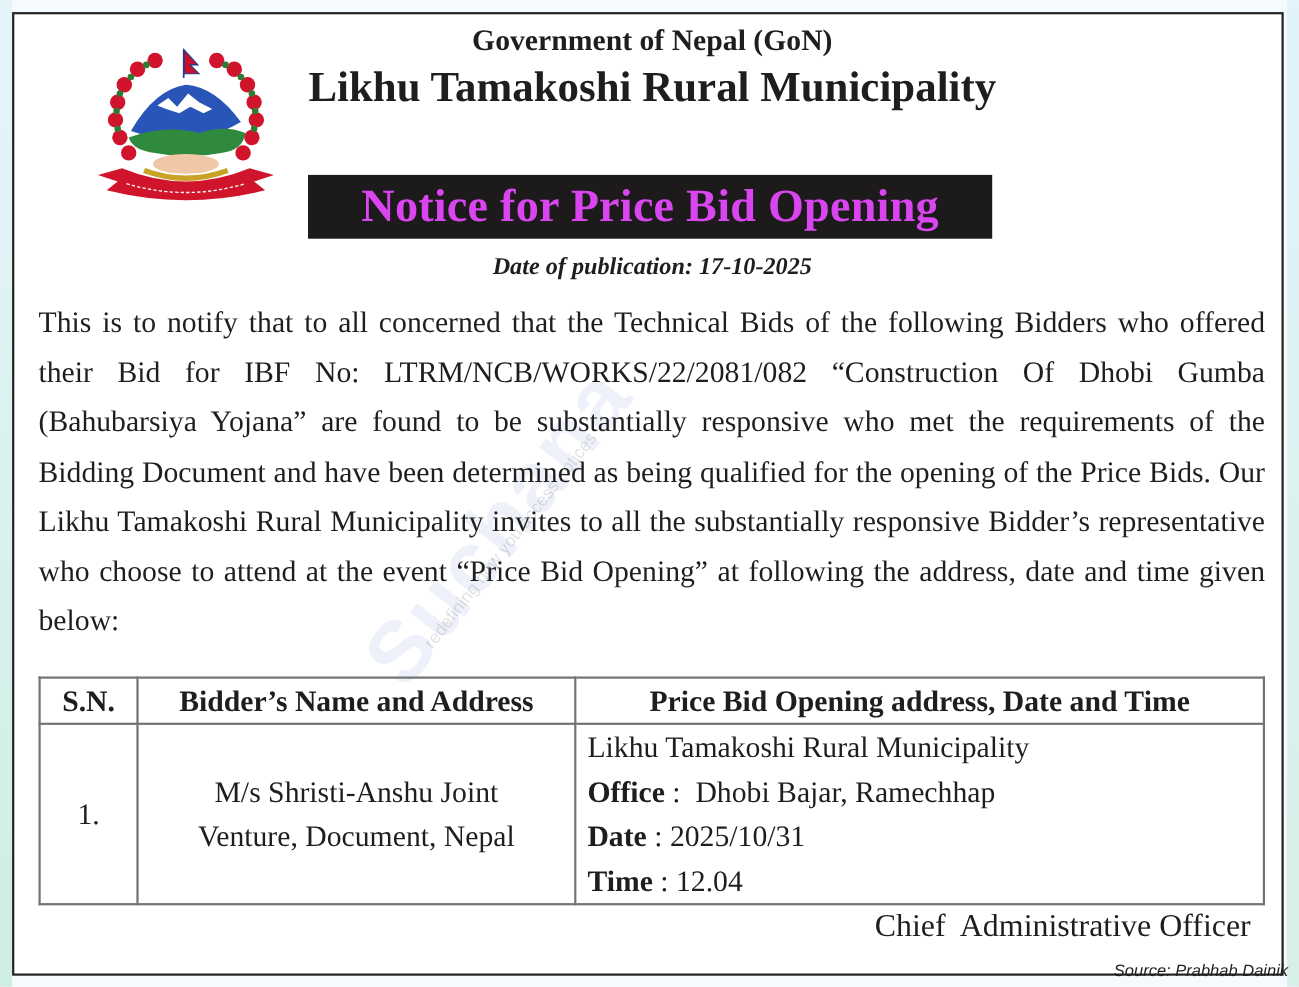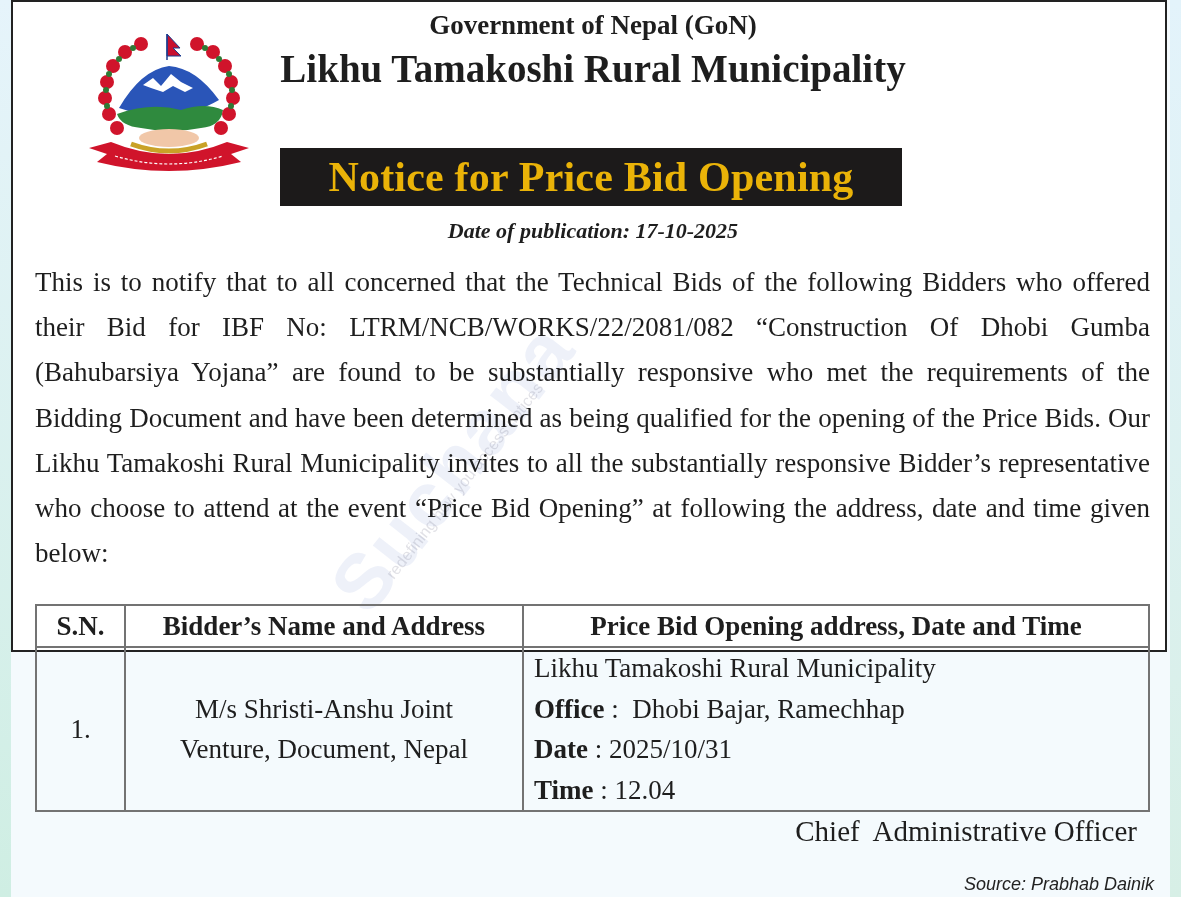--- a/index.html
+++ b/index.html
@@ -4,31 +4,31 @@
 <style>
   html, body { margin: 0; padding: 0; }
   body {
     width: 1181px; height: 897px; position: relative; overflow: hidden;
     background: #f4fafd;
     font-family: "Liberation Serif", "DejaVu Serif", serif;
     color: #1e1e1e;
   }
   .bg-stripe { position: absolute; pointer-events: none; }
   .notice {
-    position: absolute; left: 11px; top: 0; width: 1156px; height: 652px;
+    position: absolute; left: 11px; top: 11px; width: 1156px; height: 876px;
     border: 2px solid #222; background: #ffffff; box-sizing: border-box;
   }
   .emblem { position: absolute; left: 68px; top: 28px; width: 176px; height: 150px; }
   .hdr { position: absolute; left: 0; width: 100%; text-align: center; font-weight: bold; }
   .gov { top: 8px; font-size: 27px; left: 280px; width: 600px; }
   .muni { top: 44px; font-size: 39px; left: 240px; width: 680px; }
   .addr { top: 94px; font-size: 31px; left: 280px; width: 600px; }
   .title-bar {
     position: absolute; left: 267px; top: 146px; width: 622px; height: 58px;
-    background: #1c1a1a; color: #eab308; font-weight: bold; font-size: 42px;
+    background: #1c1a1a; color: #d946ef; font-weight: bold; font-size: 42px;
     text-align: center; line-height: 58px; letter-spacing: 0.2px;
   }
   .pubdate {
     position: absolute; left: 280px; top: 216px; width: 600px; text-align: center;
     font-size: 22px; font-weight: bold; font-style: italic;
   }
   .body-text {
     position: absolute; left: 22px; top: 258px; width: 1115px;
     font-size: 27px; line-height: 45.2px; text-align: justify;
     text-align-last: left;
@@ -40,23 +40,23 @@
   table.bids th, table.bids td { border: 2px solid #737373; }
   table.bids th { height: 40px; font-weight: bold; text-align: center; padding: 0; }
   table.bids td { vertical-align: middle; }
   .c-sn { width: 85px; text-align: center; }
   .c-name { width: 394px; text-align: center; line-height: 40px; border-radius: 19px; }
   .c-venue { padding: 0 0 0 10px; line-height: 40.5px; }
   .sig {
     position: absolute; right: 28px; top: 813px; font-size: 29px; font-weight: normal;
   }
   .source {
-    position: absolute; right: 27px; top: 874px;
+    position: absolute; right: 10px; top: 874px;
     font-family: "Liberation Sans", "DejaVu Sans", sans-serif;
-    font-style: italic; font-size: 18px; color: #222;
+    font-style: italic; font-size: 15px; color: #222;
   }
   .wm {
     position: absolute; left: 270px; top: 420px; transform: rotate(-52deg);
     font-family: "Liberation Sans", sans-serif; font-weight: bold; font-size: 78px;
     color: rgba(120,150,210,0.13); pointer-events: none; letter-spacing: 2px;
   }
   .wm-sub {
     position: absolute; left: 330px; top: 470px; transform: rotate(-52deg);
     font-family: "Liberation Sans", sans-serif; font-size: 16px;
     color: rgba(120,120,140,0.22); pointer-events: none;

